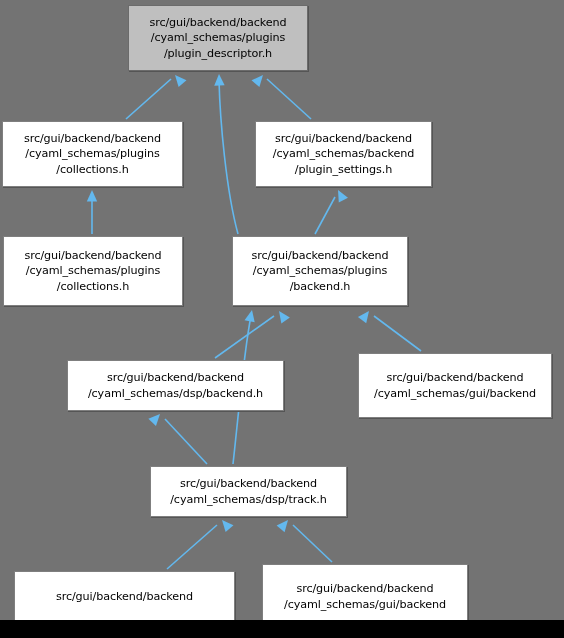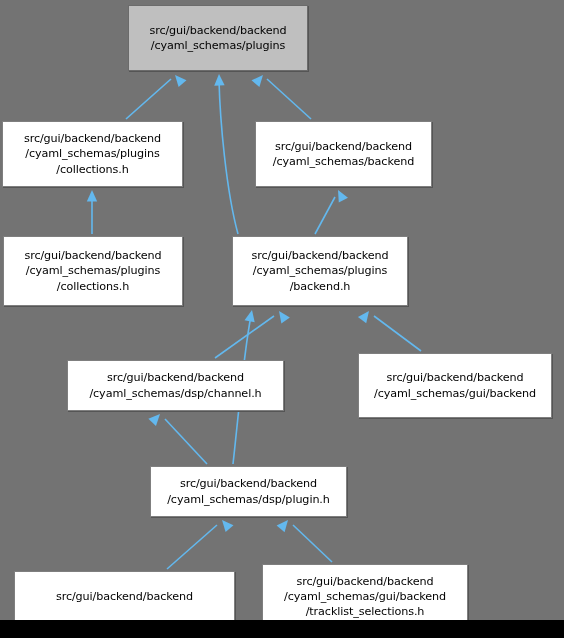--- a/index.html
+++ b/index.html
@@ -92,24 +92,24 @@
       <g>
         <path d="M 167,569 L 217,525" fill="none" stroke="#63b8ee" stroke-width="1.6"></path>
         <polygon points="0,0 -5.2,11.5 5.2,11.5" fill="#63b8ee" transform="translate(222,520) rotate(-41)"></polygon>
       </g>
       <g>
         <path d="M 332,562 L 293,525" fill="none" stroke="#63b8ee" stroke-width="1.6"></path>
         <polygon points="0,0 -5.2,11.5 5.2,11.5" fill="#63b8ee" transform="translate(288,520) rotate(40)"></polygon>
       </g>
     </svg>
   <div id="nodes-layer">
-      <div class="node highlight" style="left: 128px; top: 5px; width: 180px; height: 66px;"><span class="line">src/gui/backend/backend</span><span class="line">/cyaml_schemas/plugins</span></div>
+      <div class="node highlight" style="left: 128px; top: 5px; width: 180px; height: 66px;"><span class="line">src/gui/backend/backend</span><span class="line">/cyaml_schemas/plugins</span><span class="line">/plugin_descriptor.h</span></div>
       <div class="node" style="left: 2px; top: 121px; width: 181px; height: 66px;"><span class="line">src/gui/backend/backend</span><span class="line">/cyaml_schemas/plugins</span><span class="line">/collections.h</span></div>
-      <div class="node" style="left: 255px; top: 121px; width: 177px; height: 66px;"><span class="line">src/gui/backend/backend</span><span class="line">/cyaml_schemas/backend</span></div>
+      <div class="node" style="left: 255px; top: 121px; width: 177px; height: 66px;"><span class="line">src/gui/backend/backend</span><span class="line">/cyaml_schemas/backend</span><span class="line">/plugin_settings.h</span></div>
       <div class="node" style="left: 3px; top: 236px; width: 180px; height: 70px;"><span class="line">src/gui/backend/backend</span><span class="line">/cyaml_schemas/plugins</span><span class="line">/collections.h</span></div>
       <div class="node" style="left: 232px; top: 236px; width: 176px; height: 70px;"><span class="line">src/gui/backend/backend</span><span class="line">/cyaml_schemas/plugins</span><span class="line">/backend.h</span></div>
-      <div class="node" style="left: 67px; top: 360px; width: 217px; height: 51px;"><span class="line">src/gui/backend/backend</span><span class="line">/cyaml_schemas/dsp/channel.h</span></div>
+      <div class="node" style="left: 67px; top: 360px; width: 217px; height: 51px;"><span class="line">src/gui/backend/backend</span><span class="line">/cyaml_schemas/dsp/backend.h</span></div>
       <div class="node" style="left: 358px; top: 353px; width: 194px; height: 65px;"><span class="line">src/gui/backend/backend</span><span class="line">/cyaml_schemas/gui/backend</span></div>
-      <div class="node" style="left: 150px; top: 466px; width: 197px; height: 51px;"><span class="line">src/gui/backend/backend</span><span class="line">/cyaml_schemas/dsp/plugin.h</span></div>
+      <div class="node" style="left: 150px; top: 466px; width: 197px; height: 51px;"><span class="line">src/gui/backend/backend</span><span class="line">/cyaml_schemas/dsp/track.h</span></div>
       <div class="node" style="left: 14px; top: 571px; width: 221px; height: 51px;"><span class="line">src/gui/backend/backend</span></div>
-      <div class="node" style="left: 262px; top: 564px; width: 206px; height: 65px;"><span class="line">src/gui/backend/backend</span><span class="line">/cyaml_schemas/gui/backend</span><span class="line">/tracklist_selections.h</span></div>
+      <div class="node" style="left: 262px; top: 564px; width: 206px; height: 65px;"><span class="line">src/gui/backend/backend</span><span class="line">/cyaml_schemas/gui/backend</span></div>
     </div>
 </div>
 
 </body></html>

